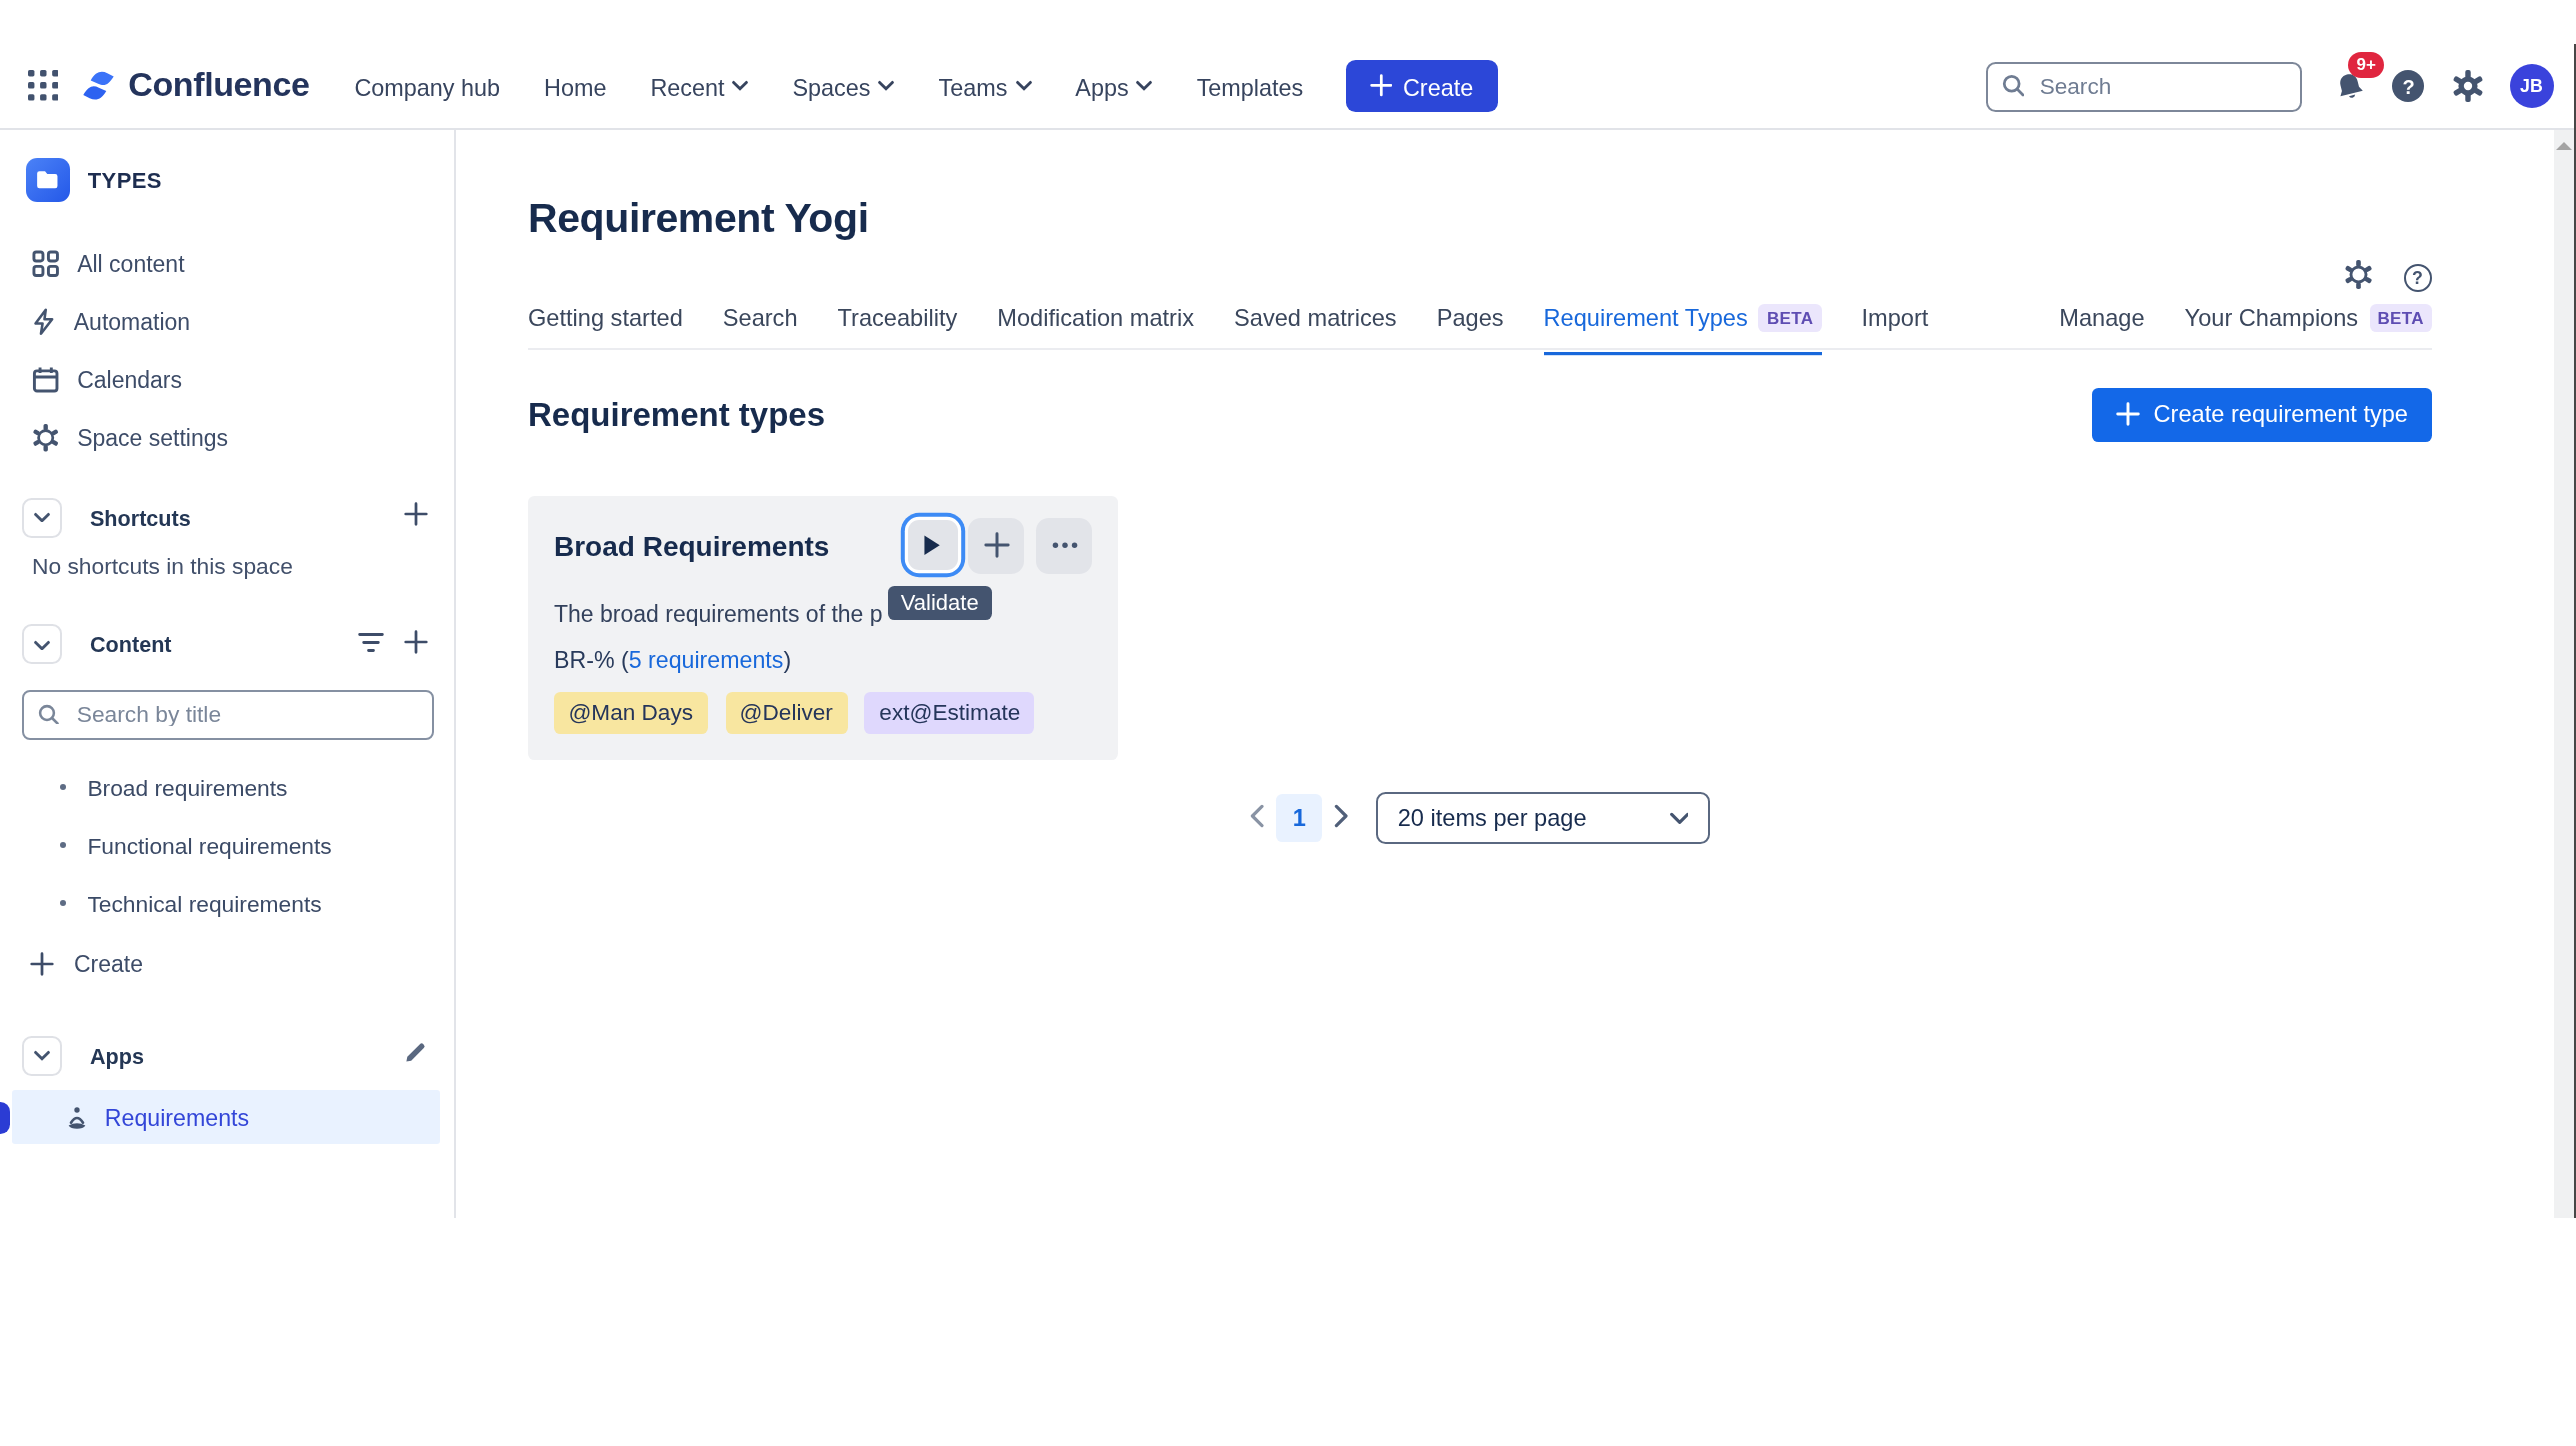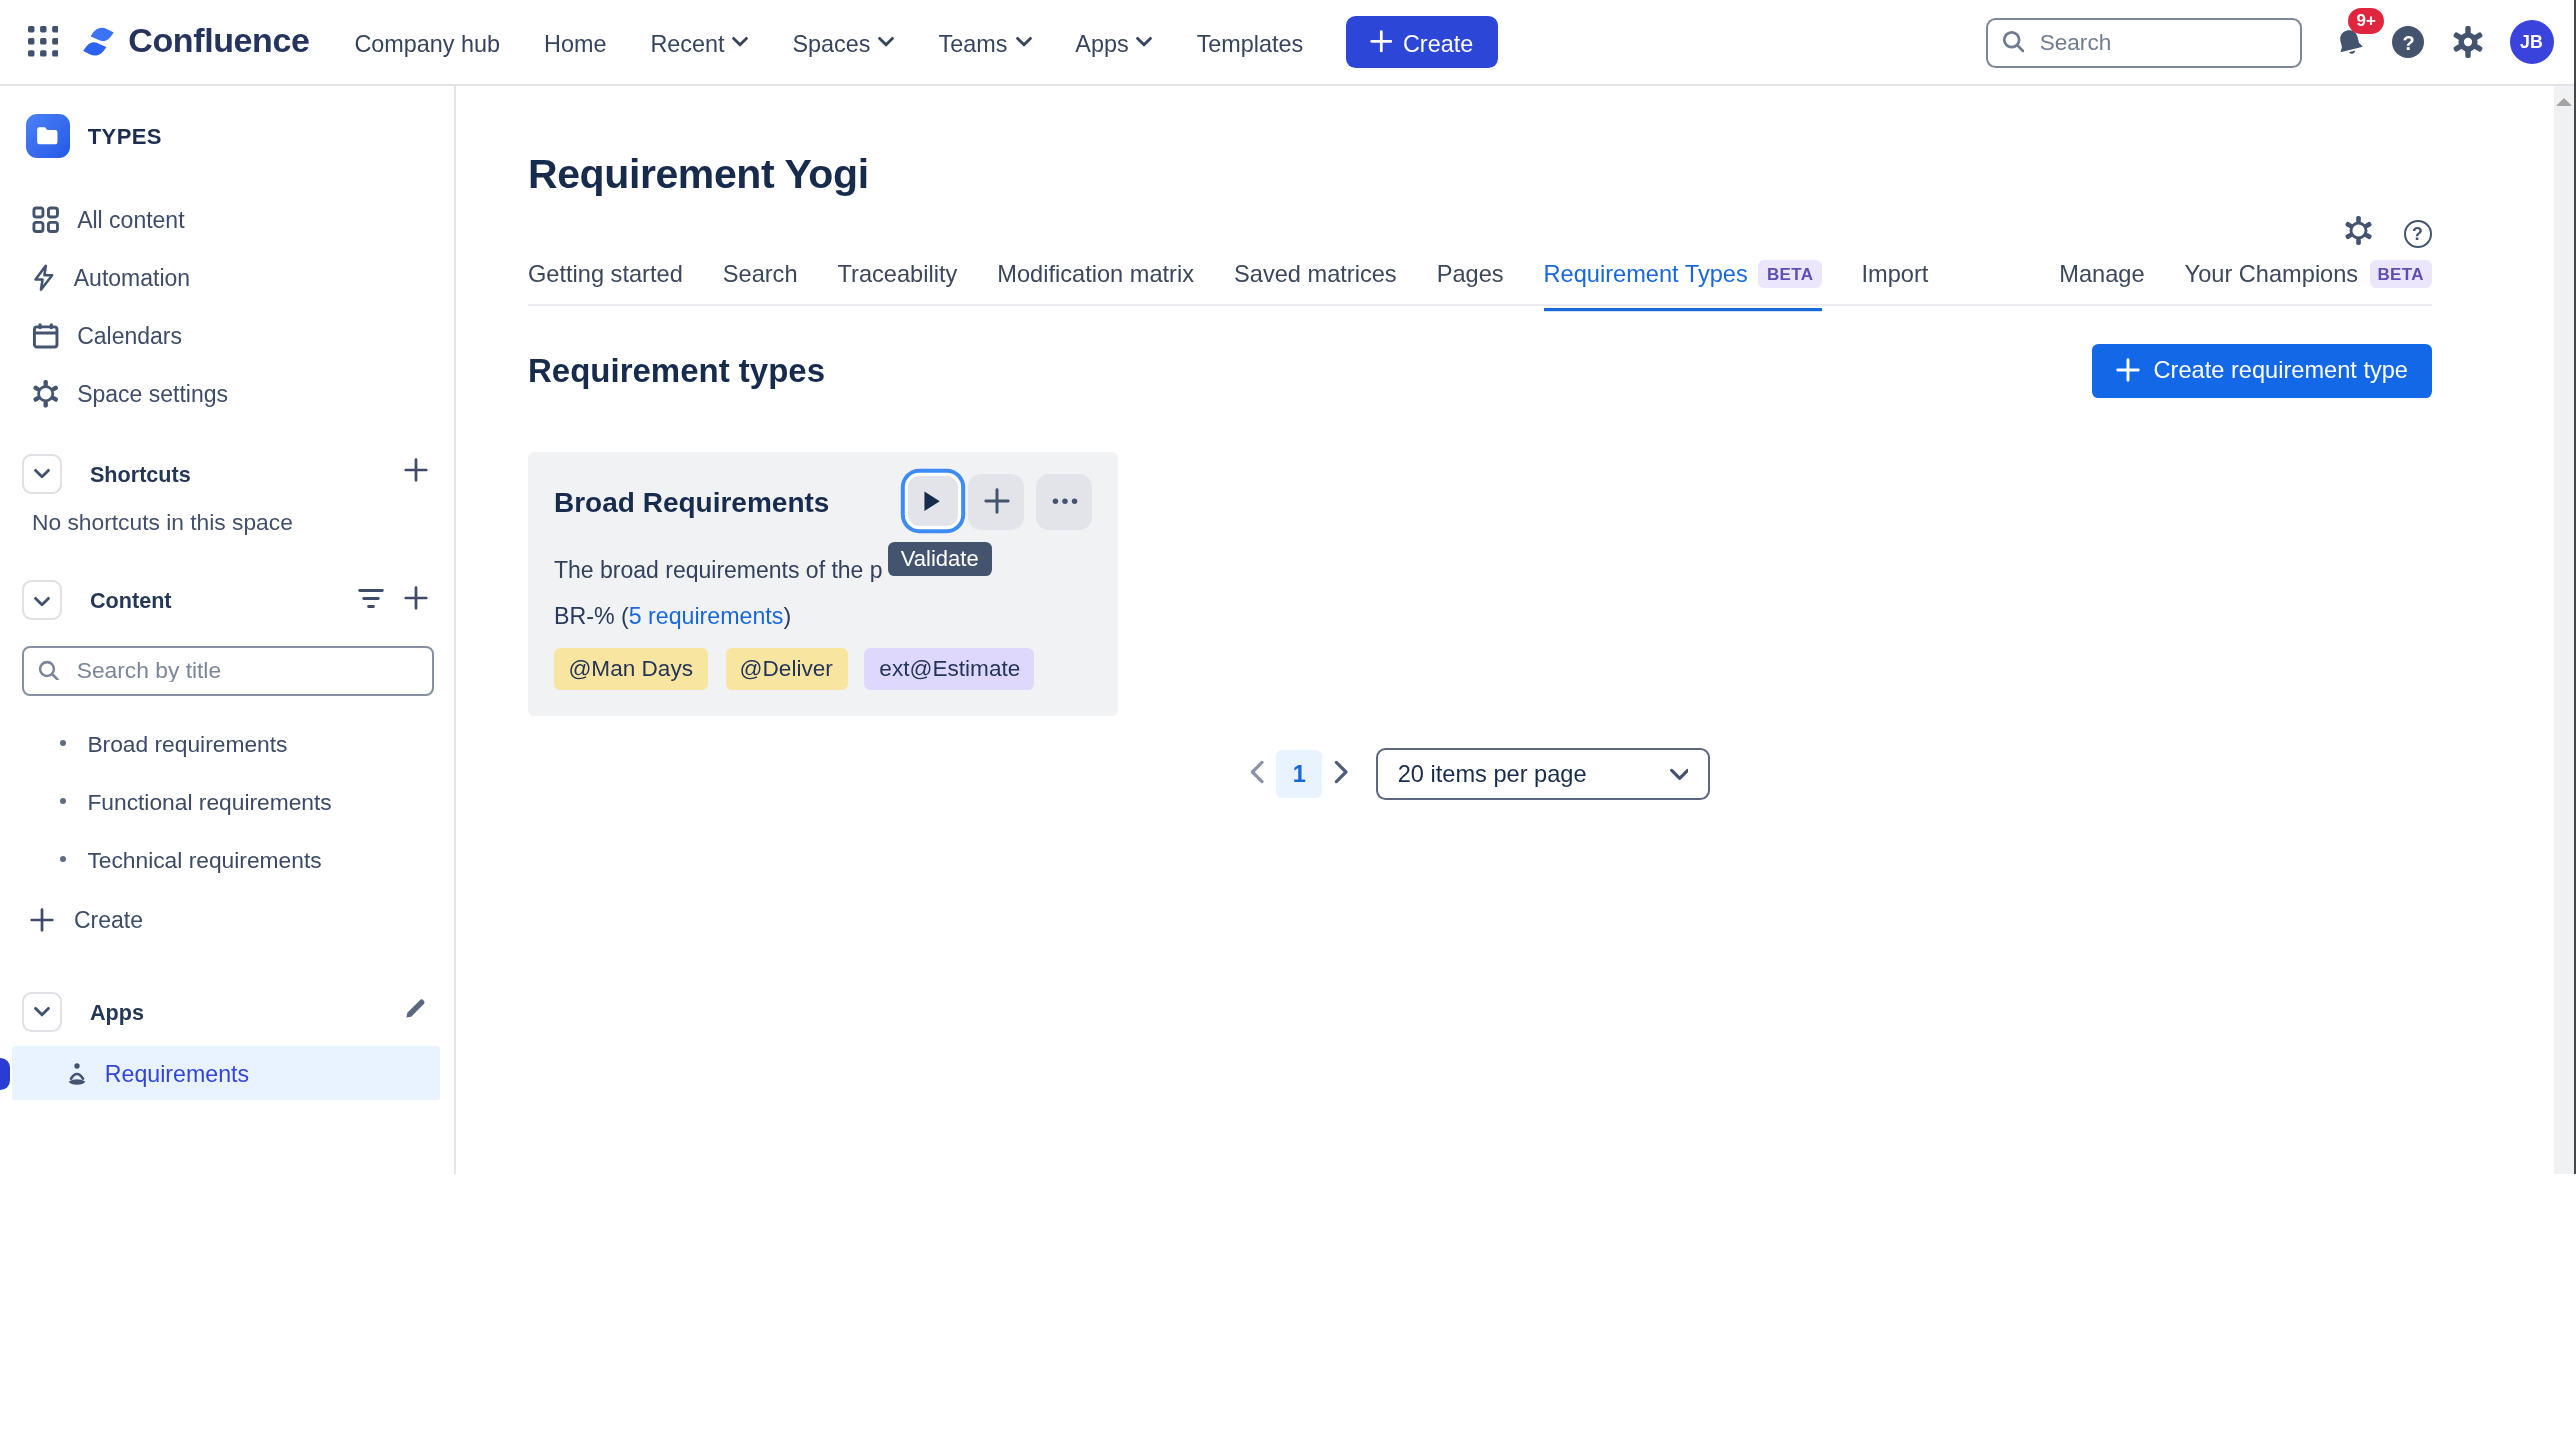--- a/index.html
+++ b/index.html
@@ -1,16 +1,16 @@
 <!DOCTYPE html>
 <html style="font-size:13px"><head>
 <meta charset="utf-8">
 <style>
   html,body{margin:0;padding:0;background:#fff;}
-  .canvas{width:2576px;height:1174px;overflow:hidden;position:relative;background:#fff;}
+  .canvas{width:2576px;height:1174px;overflow:hidden;position:relative;background:#fff;margin-top:44px;}
   .stage{width:1288px;height:723px;transform:scale(2);transform-origin:0 0;
          font-family:"Liberation Sans",sans-serif;color:#44546F;position:relative;}
   *{box-sizing:border-box;}
   button{font-family:inherit;border:none;background:none;padding:0;cursor:pointer;}
   input{font-family:inherit;}
 
   
   .topbar{height:43px;display:flex;align-items:center;padding:0 11.3px 0 9.7px;
           border-bottom:0.8px solid #E1E3E8;background:#fff;position:relative;z-index:4;}
   .iconbtn{display:flex;align-items:center;justify-content:center;width:24px;height:24px;border-radius:3.2px;}

